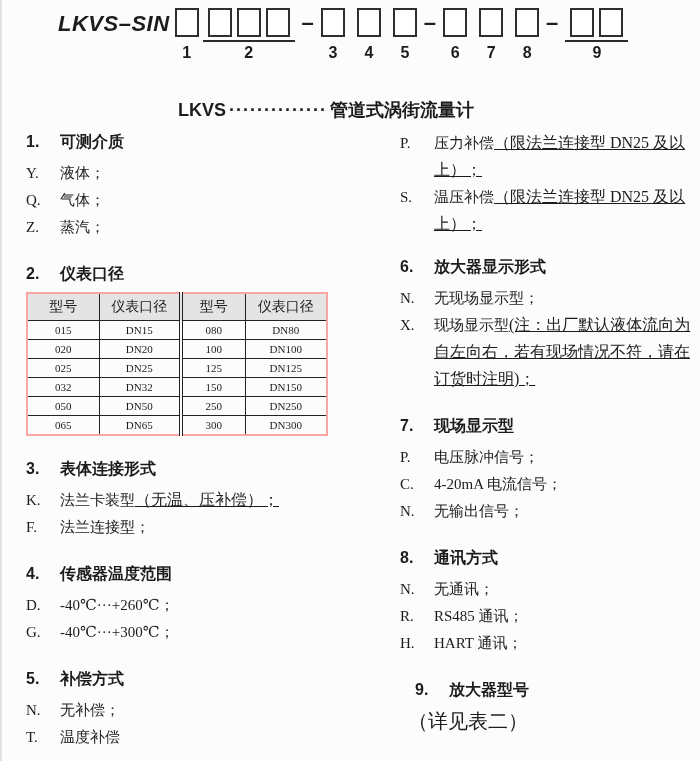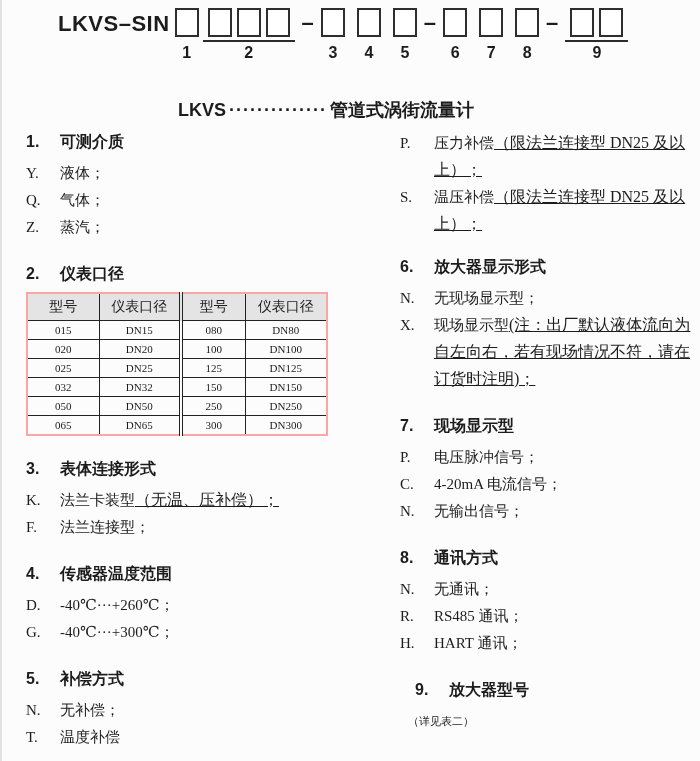--- a/index.html
+++ b/index.html
@@ -9,21 +9,21 @@
     font-family:"Liberation Sans","DejaVu Sans",sans-serif;
     color:#1c1c1c;
   }
   .page{
     position:relative;width:700px;height:761px;overflow:hidden;
     background:#fcfcfc;border-left:2px solid #e2e2e2;box-sizing:border-box;
   }
 
   
   .model-line{display:flex;align-items:flex-start;padding:8px 0 0 56px;}
-  .prefix{font-weight:bold;font-size:22px;line-height:31px;margin-right:3px;letter-spacing:.5px;}
+  .prefix{font-weight:bold;font-size:22px;line-height:31px;margin-right:3px;letter-spacing:.5px;font-style:italic;}
   .dash{font-weight:bold;font-size:22px;line-height:29px;margin:0 5px;}
   .seg{display:flex;flex-direction:column;align-items:center;margin:0 2px;}
   .boxes{display:flex;gap:12px;padding-bottom:5px;}
   .boxes.underlined{gap:5px;border-bottom:2px solid #2b2b2b;padding:0 5px 3px 5px;}
   .box{width:20px;height:25px;border:2px solid #2e2e2e;background:#fff;}
   .labels{display:flex;gap:12px;justify-content:center;margin-top:2px;font-size:16px;font-weight:bold;width:100%;}
   .labels .lbl{width:24px;text-align:center;}
   .labels.center{gap:0;}
   .labels.center .lbl{width:auto;}
 
@@ -34,21 +34,21 @@
   
   .columns{display:flex;padding:8px 0 0 24px;gap:26px;}
   .col-left{width:348px;}
   .col-right{width:296px;}
 
   .section{margin-bottom:21px;}
   .section.cont{margin-bottom:17px;}
   .sec-header{display:flex;font-weight:bold;font-size:16px;margin-bottom:6px;line-height:24px;}
   .sec-num{width:34px;flex-shrink:0;}
   .section.indent .sec-header{margin-left:15px;}
-  .footnote{font-family:"Liberation Serif","DejaVu Serif",serif;font-size:11px;margin:2px 0 0 8px;line-height:26px;}
+  .footnote{font-family:"Liberation Serif","DejaVu Serif",serif;font-size:20px;margin:2px 0 0 8px;line-height:26px;}
 
   .item{display:flex;font-size:15px;line-height:27px;font-family:"Liberation Serif","DejaVu Serif",serif;}
   .it-code{width:34px;flex-shrink:0;}
   .it-text{flex:1;}
   .it-note{font-size:16px;line-height:23px;text-decoration:underline;}
 
   
   .dia-table{border-collapse:collapse;border:2px solid #fca5a5;margin:3px 0 0 0;table-layout:fixed;}
   .dia-table th,.dia-table td{border:1px solid #222;text-align:center;}
   .dia-table th{background:#e4e4e4;font-size:14px;font-weight:normal;padding:4px 0;}

